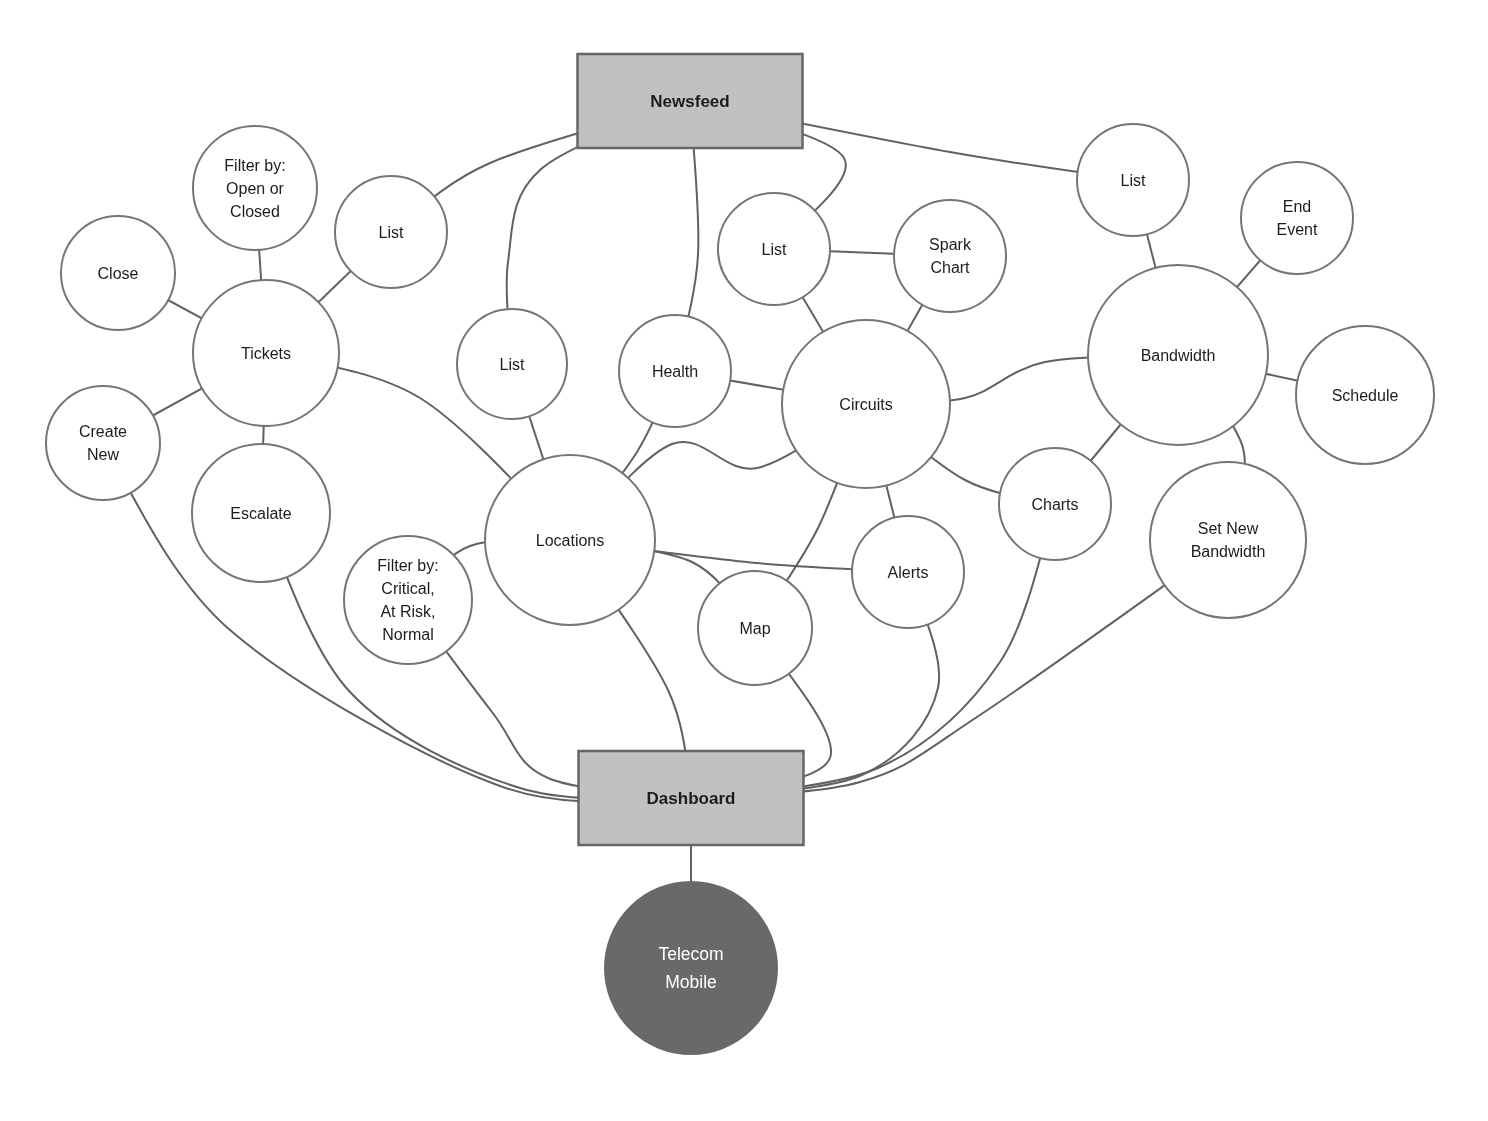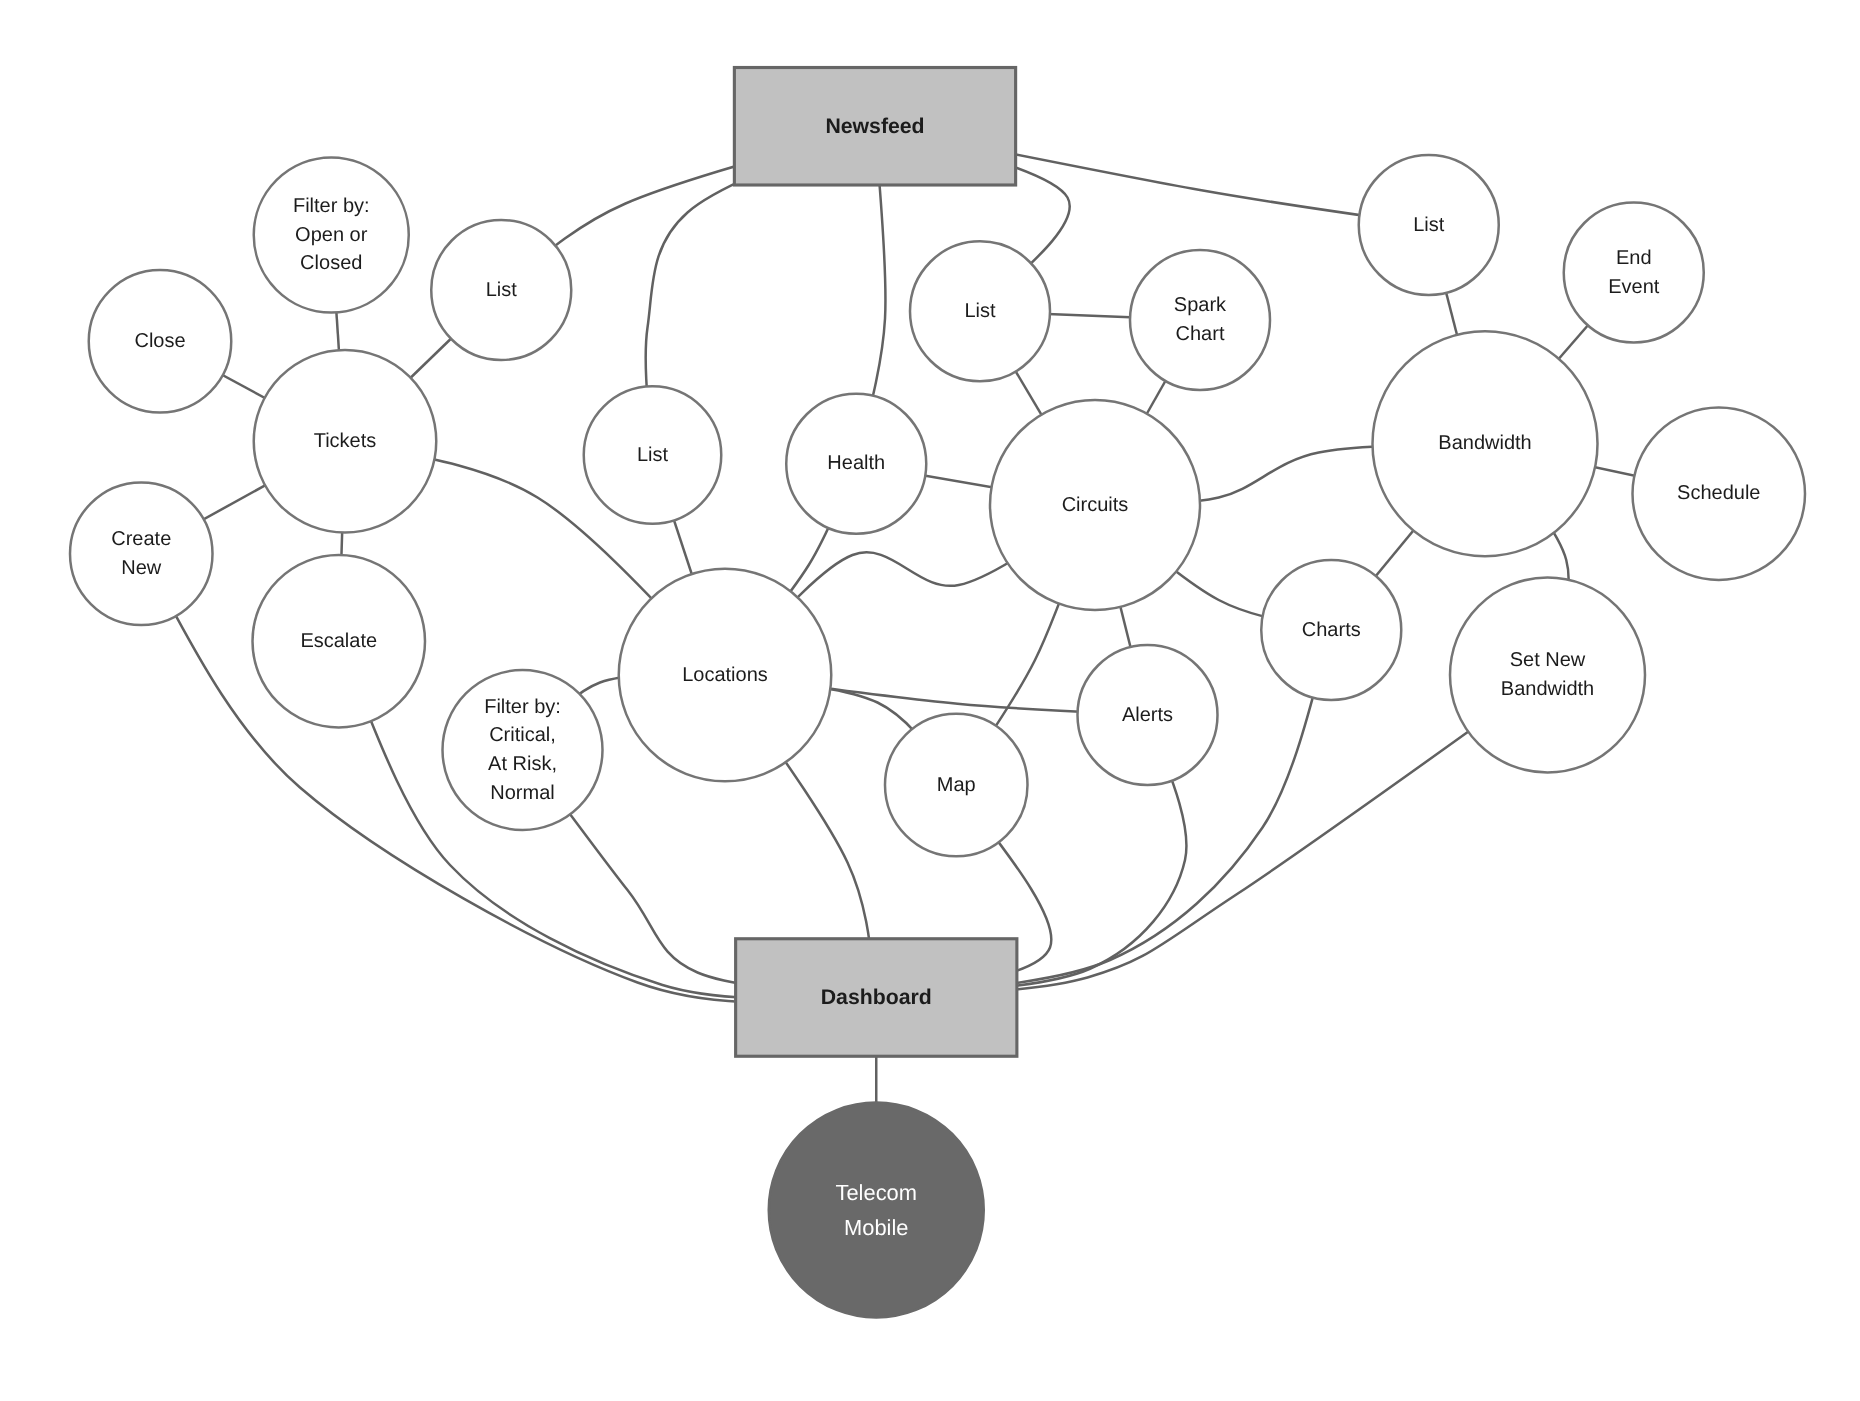--- a/index.html
+++ b/index.html
@@ -1,17 +1,17 @@
 <!DOCTYPE html>
 <html><head>
 <meta charset="utf-8">
 <style>
   html, body { margin: 0; padding: 0; background: #ffffff; }
   body { width: 1488px; height: 1121px; position: relative; font-family: "Liberation Sans", sans-serif; }
-  #diagram-wrap { position: absolute; inset: 0; margin-left: 10px; }
+  #diagram-wrap { position: absolute; inset: 0; }
   svg { display: block; }
   .edge { fill: none; stroke-width: 2px; }
   .node-circle { stroke-width: 2px; }
   .node-box { stroke-width: 2.5px; }
   .node-label { pointer-events: none; }
 </style>
 </head>
 <body>
 
 <div id="diagram-wrap">

